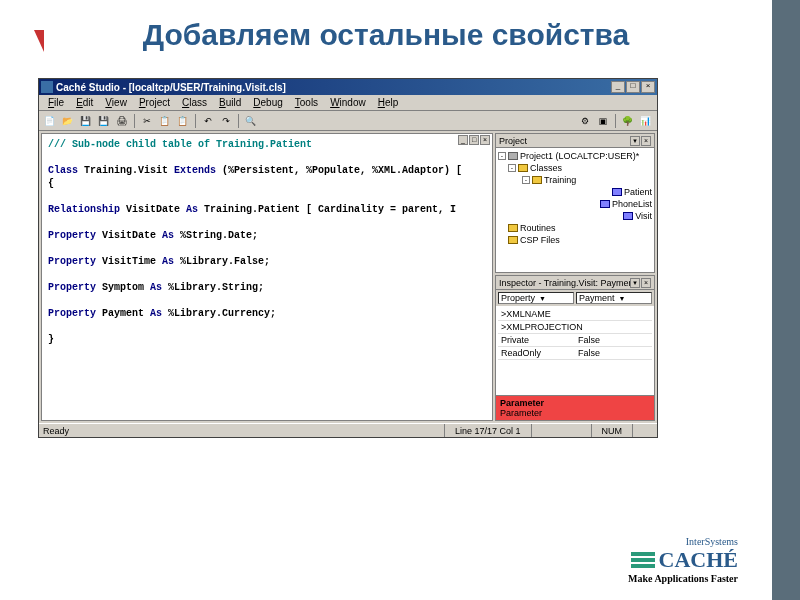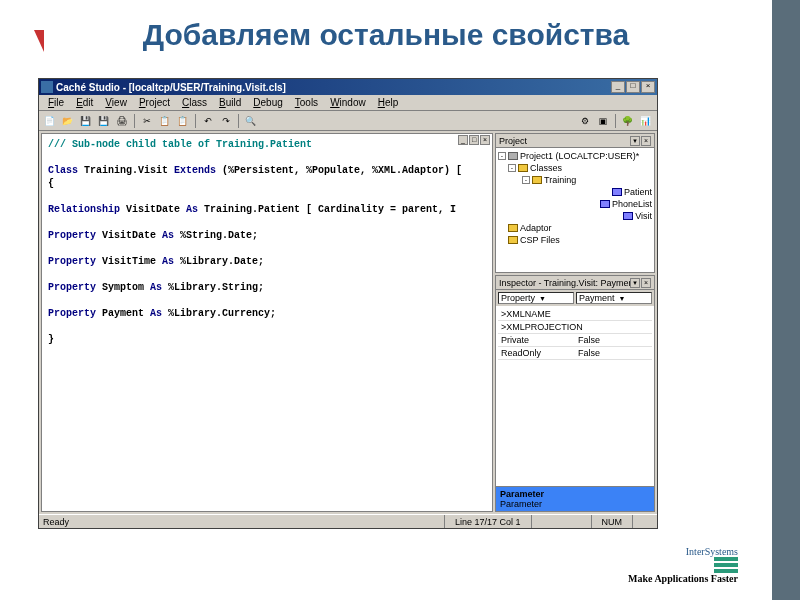--- a/index.html
+++ b/index.html
@@ -22,21 +22,21 @@
     position: absolute;
     left: 34px; top: 30px;
     width: 0; height: 0;
     border-left: 10px solid transparent;
     border-right: 0 solid transparent;
     border-top: 22px solid #c83232;
   }
   .studio-window {
     position: absolute;
     left: 38px; top: 78px;
-    width: 620px; height: 451px;
+    width: 620px; height: 360px;
     background: #d4d0c8;
     border: 1px solid #404040;
     font-family: Tahoma, sans-serif;
     font-size: 10px;
   }
   .titlebar {
     height: 16px;
     background: linear-gradient(to right, #0a246a, #3a6ea5);
     color: #fff;
     display: flex;
@@ -153,21 +153,21 @@
   .tree-row.i1 { padding-left: 10px; }
   .tree-row.i2 { padding-left: 24px; }
   .tree-row.i3 { padding-left: 38px; justify-content: flex-end; }
   .tree-exp { width: 8px; height: 8px; border: 1px solid #808080; font-size: 7px; line-height: 6px; text-align: center; background:#fff; }
   .tree-ico { width: 10px; height: 8px; display:inline-block; }
   .ico-folder { background: #f0c840; border:1px solid #806000;}
   .ico-class { background: #8080ff; border:1px solid #000080;}
   .ico-pkg { background: #b0b0b0; border:1px solid #606060;}
   .prop-row { display:flex; }
   .prop-row > div { flex:1; padding:0 3px; border-bottom:1px solid #e0e0e0;}
-  .prop-help { background:#3b82f6; border-top:1px solid #808080; padding:2px 4px; font-size:9px; }
+  .prop-help { background:#ef4444; border-top:1px solid #808080; padding:2px 4px; font-size:9px; }
   .statusbar {
     position: absolute;
     bottom: 0; left: 0; right: 0;
     height: 14px;
     background: #d4d0c8;
     border-top: 1px solid #fff;
     display: flex;
     align-items: center;
     font-size: 9px;
     padding: 0 4px;
@@ -254,21 +254,21 @@
       </div>
       <div class="code"><span class="c-comment">/// Sub-node child table of Training.Patient</span>
 
 <span class="c-kw">Class </span><span class="c-txt">Training.Visit </span><span class="c-kw">Extends </span><span class="c-txt">(%Persistent, %Populate, %XML.Adaptor) [</span>
 <span class="c-txt">{</span>
 
 <span class="c-kw">Relationship </span><span class="c-txt">VisitDate </span><span class="c-kw">As </span><span class="c-txt">Training.Patient [ Cardinality = parent, I</span>
 
 <span class="c-kw">Property </span><span class="c-txt">VisitDate </span><span class="c-kw">As </span><span class="c-txt">%String.Date;</span>
 
-<span class="c-kw">Property </span><span class="c-txt">VisitTime </span><span class="c-kw">As </span><span class="c-txt">%Library.Date;</span>
+<span class="c-kw">Property </span><span class="c-txt">VisitTime </span><span class="c-kw">As </span><span class="c-txt">%Library.False;</span>
 
 <span class="c-kw">Property </span><span class="c-txt">Symptom </span><span class="c-kw">As </span><span class="c-txt">%Library.String;</span>
 
 <span class="c-kw">Property </span><span class="c-txt">Payment </span><span class="c-kw">As </span><span class="c-txt">%Library.Currency;</span>
 
 <span class="c-txt">}</span></div>
     </div>
 
     <div class="side-panels">
       <div class="panel" style="height:140px">
@@ -302,21 +302,21 @@
           <div class="tree-row i3">
               <span class="tree-ico ico-class"></span>
               <span>PhoneList</span>
             </div>
           <div class="tree-row i3">
               <span class="tree-ico ico-class"></span>
               <span>Visit</span>
             </div>
           <div class="tree-row i1">
               <span class="tree-ico ico-folder"></span>
-              <span>Adaptor</span>
+              <span>Routines</span>
             </div>
           <div class="tree-row i1">
               <span class="tree-ico ico-folder"></span>
               <span>CSP Files</span>
             </div>
         </div>
       </div>
 
       <div class="panel" style="flex:1">
         <div class="panel-title">
@@ -372,15 +372,16 @@
 </div>
 
 <div class="logo-area">
   <div class="logo-inter">InterSystems</div>
   <div class="logo-cache">
     <span class="logo-bars">
         <span></span>
         <span></span>
         <span></span>
       </span>
+    <span>CACHÉ</span>
   </div>
   <div class="logo-tag">Make Applications Faster</div>
 </div>
 
 </body></html>

